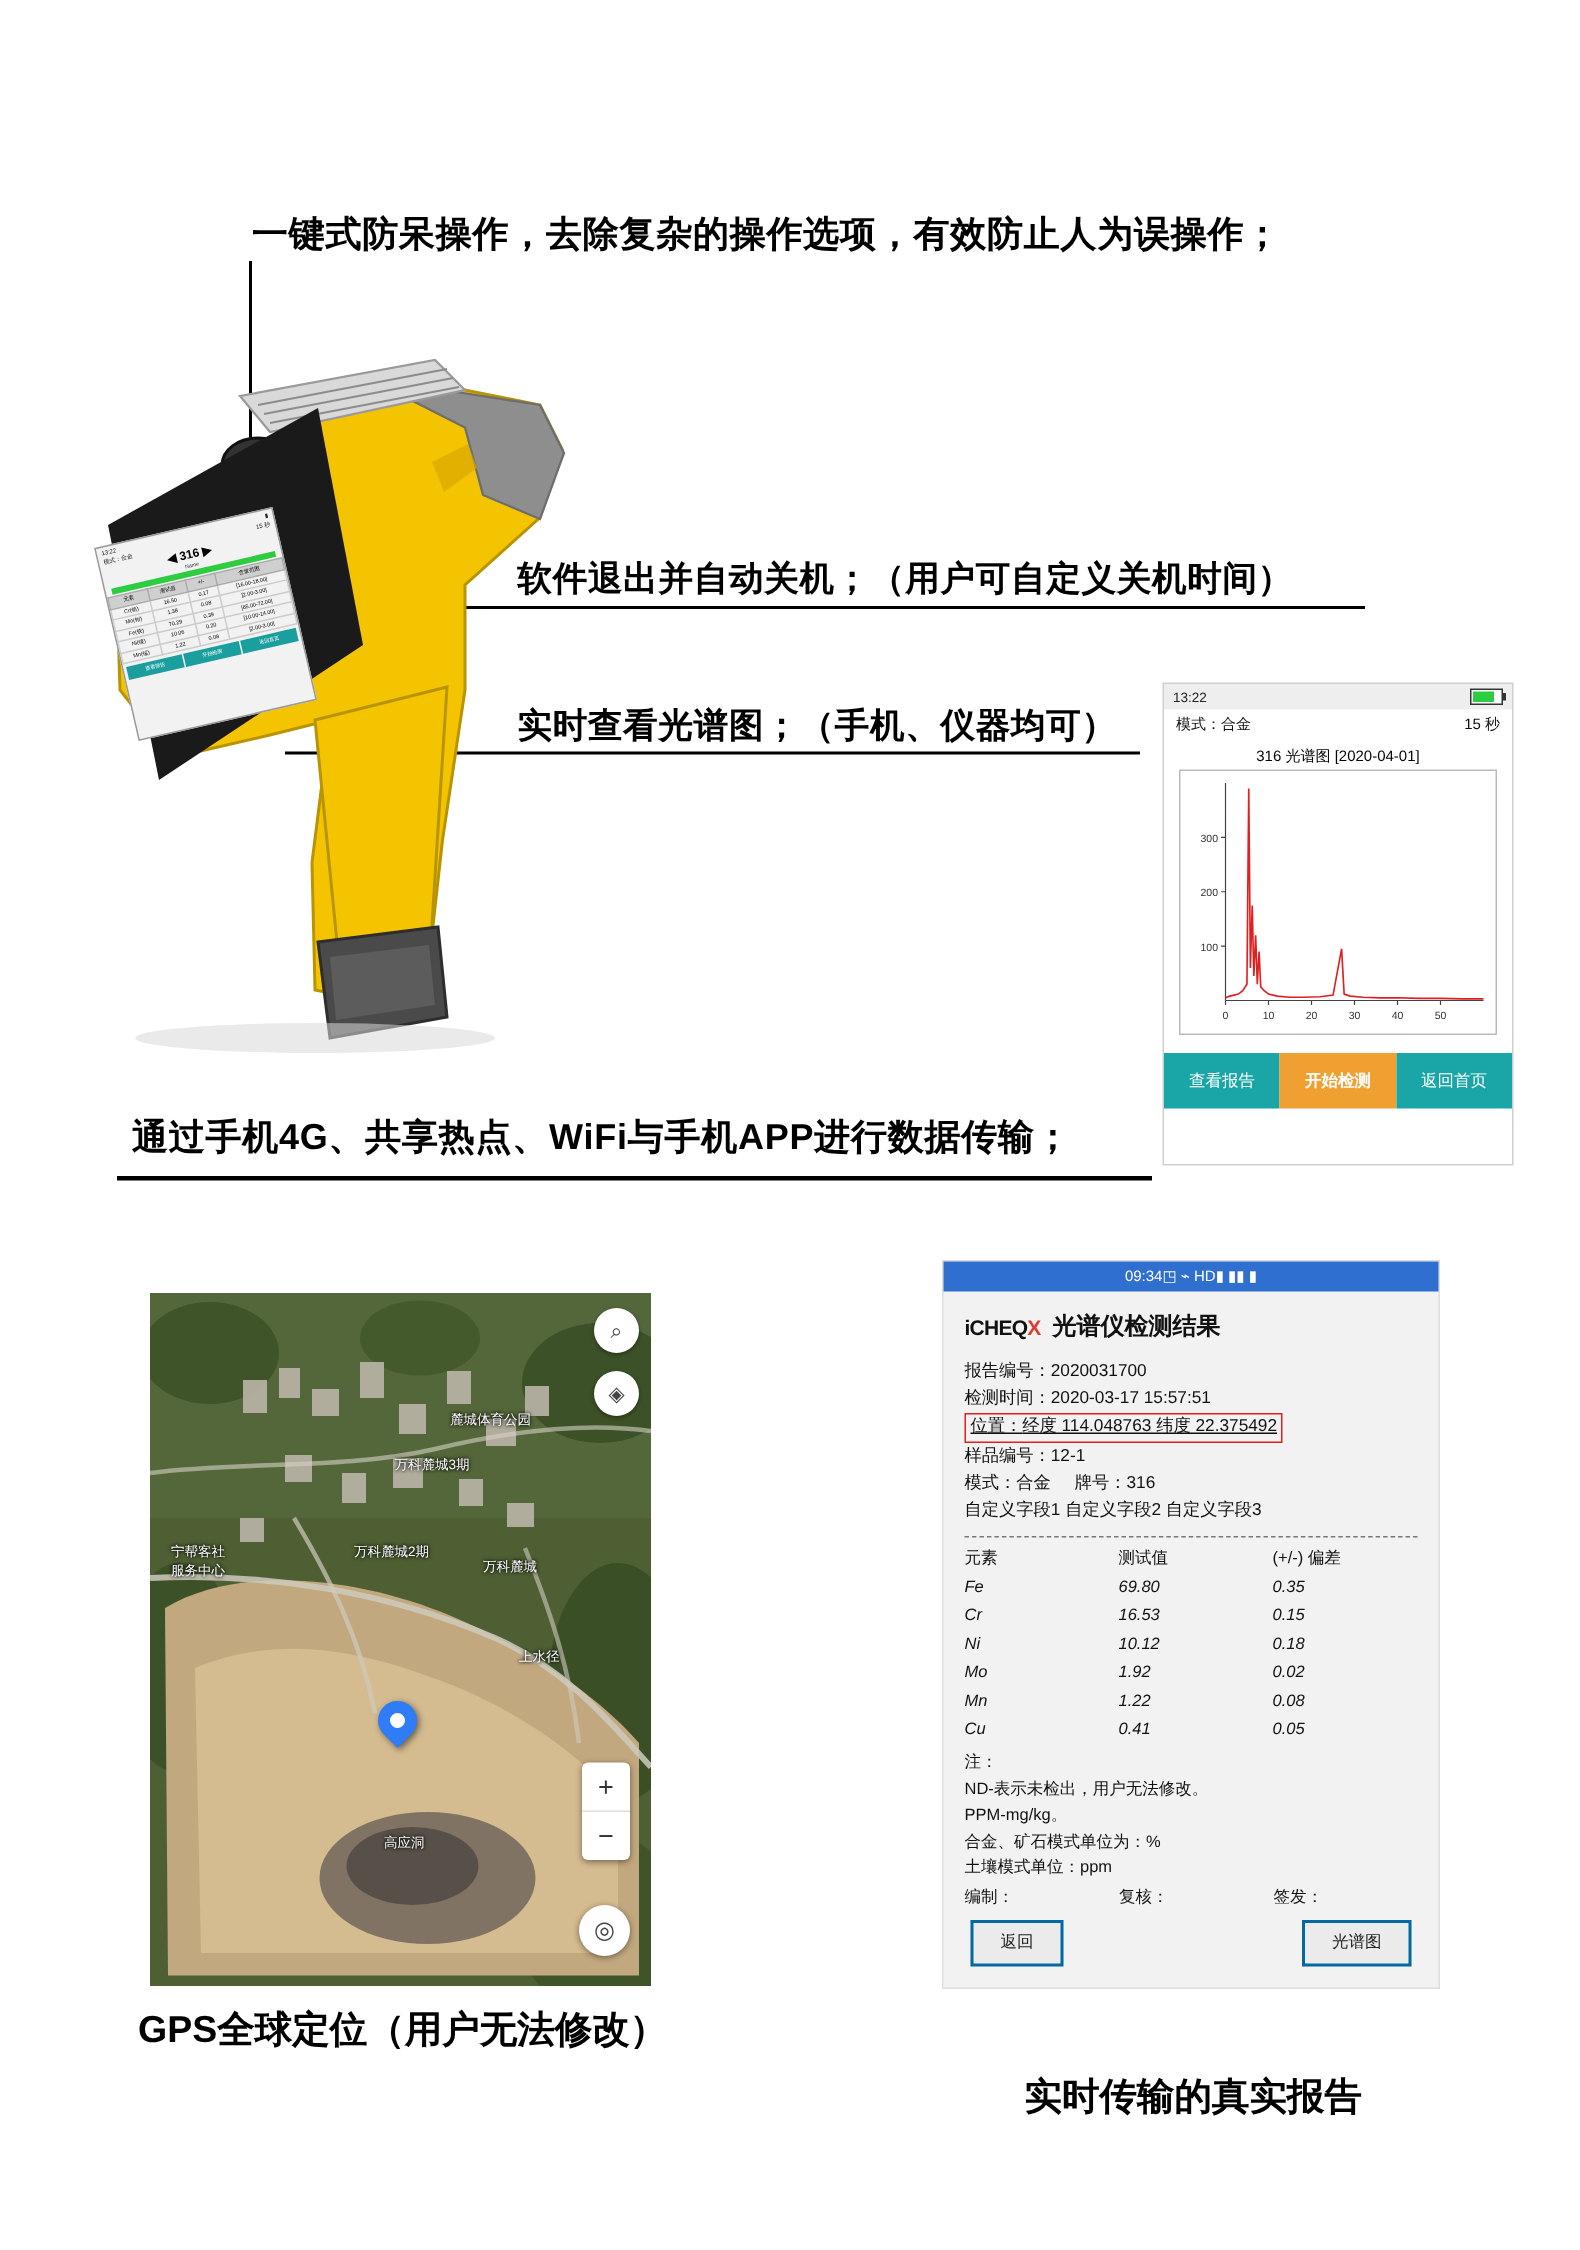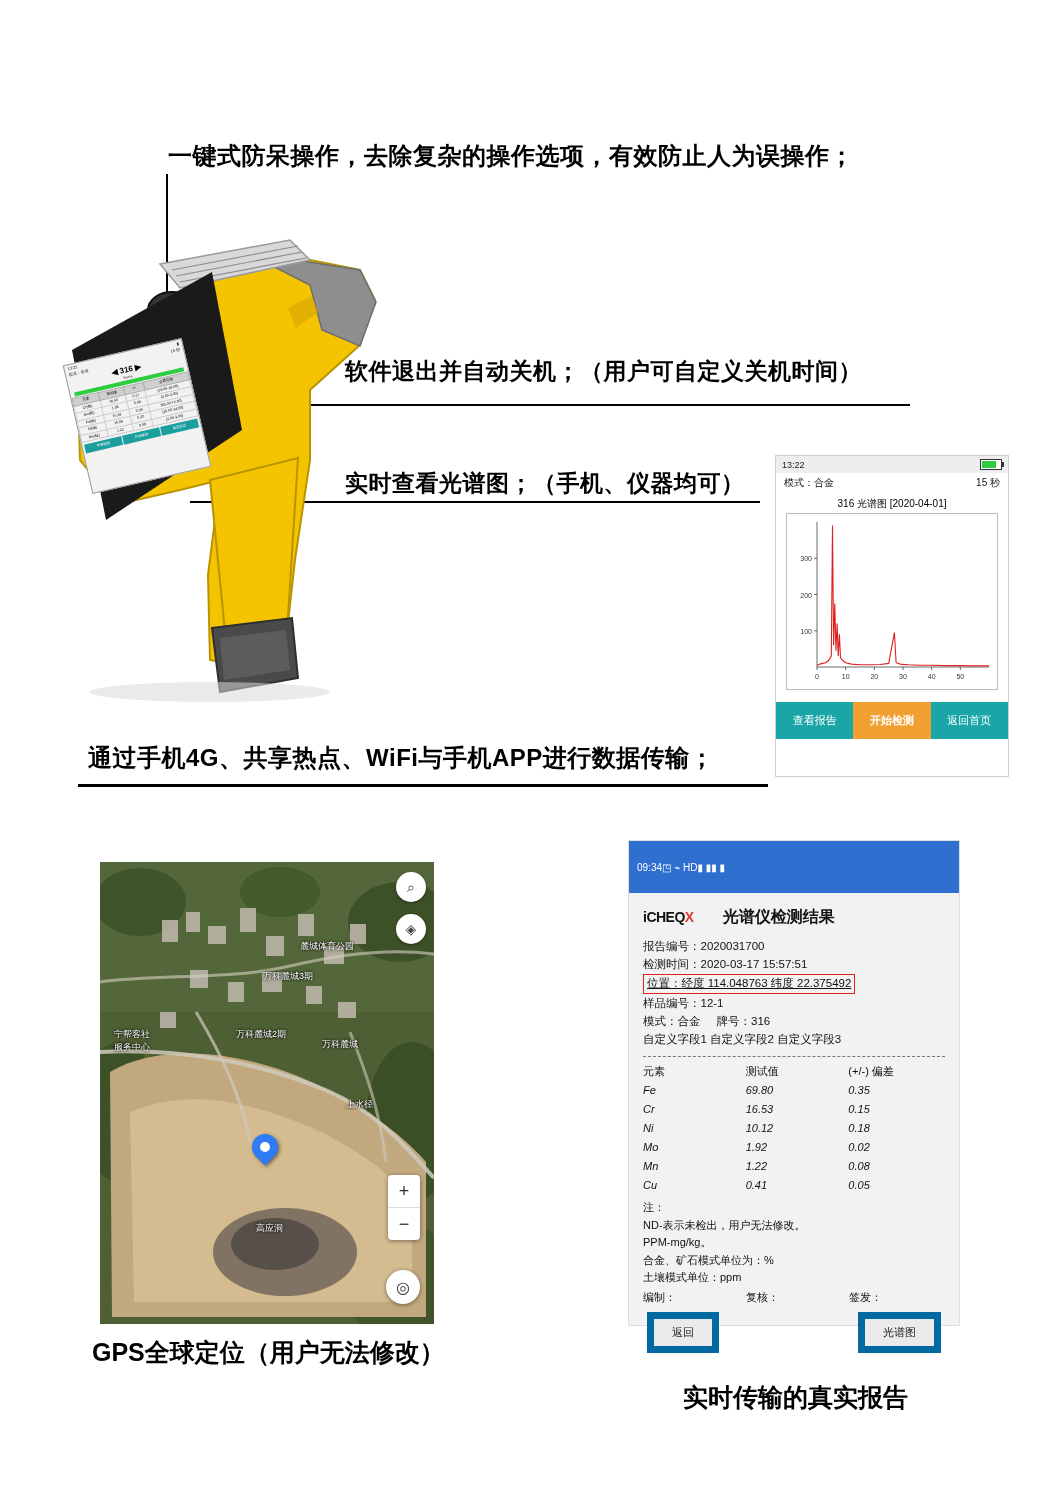--- a/index.html
+++ b/index.html
@@ -16,21 +16,21 @@
   .abs { position: absolute; }
 
   
   .callout {
     font-weight: bold;
     font-size: 23px;
     letter-spacing: 0.5px;
     white-space: nowrap;
   }
   .callout-top { top: 140px; left: 168px; font-size: 24px; }
-  .callout-2 { top: 356px; left: 345px; font-size: 23px; }
+  .callout-2 { top: 370px; left: 345px; font-size: 23px; }
   .callout-3 { top: 468px; left: 345px; font-size: 23px; }
   .callout-4 { top: 742px; left: 88px; font-size: 24px; }
 
   .leader { background: #000; position: absolute; }
   .leader-v1 { left: 166px; top: 174px; width: 2px; height: 133px; }
   .leader-h2 { left: 190px; top: 404px; width: 720px; height: 2px; }
   .leader-h3 { left: 190px; top: 501px; width: 570px; height: 2px; }
   .leader-h4 { left: 78px; top: 784px; width: 690px; height: 3px; }
 
   
@@ -110,40 +110,40 @@
   .locate-btn {
     position:absolute; right:14px; bottom:20px; width:34px; height:34px; background:#fff;
     border-radius:50%; box-shadow:0 1px 4px rgba(0,0,0,.45);
     display:flex;align-items:center;justify-content:center;font-size:16px;color:#444;
   }
 
   
   .phone { left: 628px; top: 840px; width: 330px; height: 484px; background:#f2f2f2; border:1px solid #ddd;}
   .phone-status {
     height: 20px; background:#2f6fd0; color:#fff; font-size:10px;
-    display:flex; align-items:center; justify-content:flex-start; padding:16px 8px;
+    display:flex; align-items:center; justify-content:center; padding:0 8px;
   }
   .phone-body { padding: 8px 14px; font-size: 11px; color:#111; line-height:1.55; }
   .brand-row { display:flex; align-items:center; gap:8px; margin:4px 0 8px; }
   .brand { font-weight:bold; font-size:14px; letter-spacing:-0.5px; }
   .brand .x { color:#e03a2f; }
-  .report-title { font-size:16px; font-weight:bold;margin-left:21px; }
+  .report-title { font-size:16px; font-weight:bold; }
   .kv { font-size:11.5px; }
   .kv.boxed { border:1.6px solid #e02020; display:inline-block; padding:0px 3px; margin:1px 0;text-decoration:underline; }
   .dashed { border-top:1px dashed #777; margin:7px 0 5px; }
   table.elem { width:100%; border-collapse:collapse; font-size:11px; }
   table.elem th { text-align:left; font-weight:normal; padding:1px 0; }
   table.elem td { padding:1px 0;font-style:italic; }
   table.elem th:nth-child(1), table.elem td:nth-child(1) { width:34%; }
   table.elem th:nth-child(2), table.elem td:nth-child(2) { width:34%; }
   .notes { font-size:11px; line-height:1.6; margin-top:4px; }
   .sign-row { display:flex; gap:70px; font-size:11px; margin-top:2px;}
   .phone-btns { display:flex; justify-content:space-between; padding:6px 4px 0; }
   .phone-btns div {
-    background:#ebebeb; border:7px solid #0369a1; padding:5px 18px; font-size:11px; color:#222;
+    background:#ebebeb; border:2px solid #0369a1; padding:5px 18px; font-size:11px; color:#222;
   }
   .phone-caption { left: 683px; top: 1336px; font-size: 25px; font-weight:bold; white-space:nowrap;margin-top:45px; }
 </style>
 </head>
 <body>
 
 <div class="abs callout callout-top">一键式防呆操作，去除复杂的操作选项，有效防止人为误操作；</div>
 <div class="leader leader-v1"></div>
 
 <div class="abs callout callout-2">软件退出并自动关机；（用户可自定义关机时间）</div>

